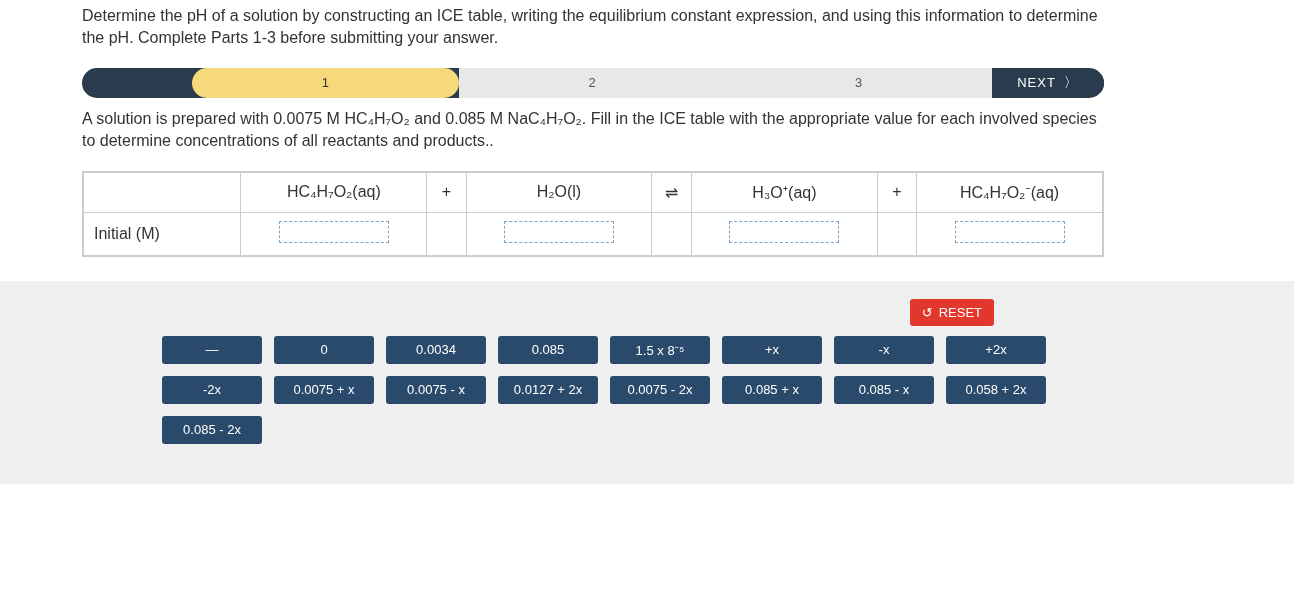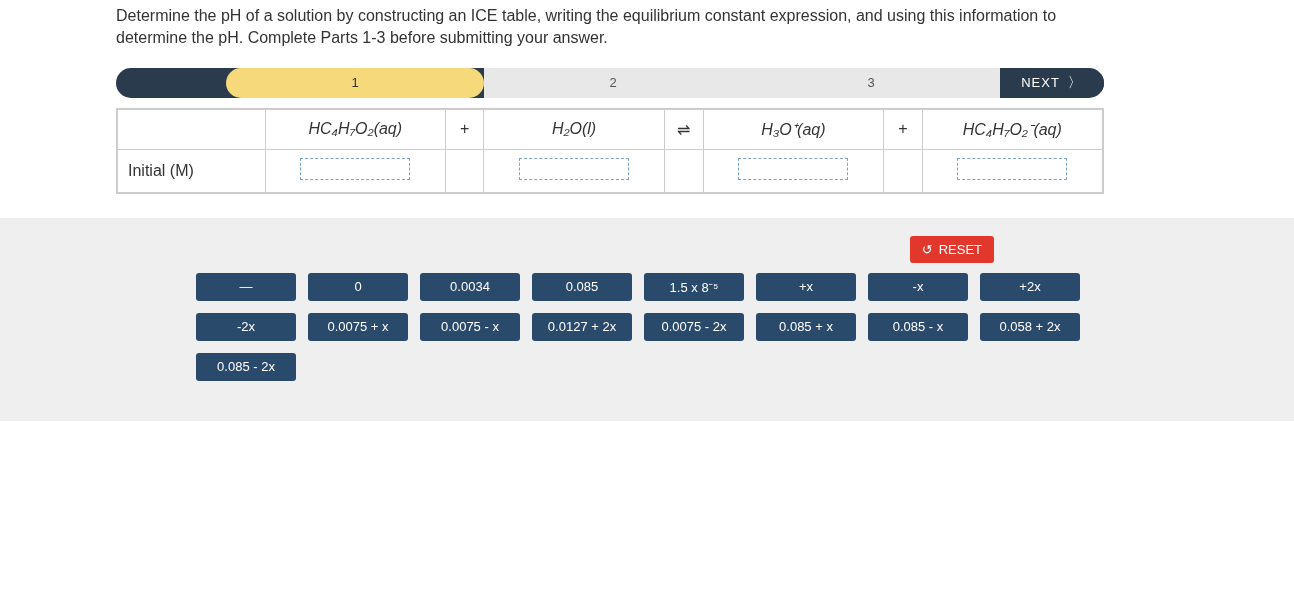--- a/index.html
+++ b/index.html
@@ -1,32 +1,32 @@
 <!DOCTYPE html>
 <html><head>
 <meta charset="utf-8">
 <style>
   * { box-sizing: border-box; margin: 0; padding: 0; }
   body { font-family: Arial, Helvetica, sans-serif; font-size: 14px; color: #333; background: #fff; }
-  .container { width: 1294px; height: 597px; position: relative; padding: 5px 190px 0 116px; }
+  .container { width: 1294px; height: 597px; position: relative; padding: 5px 190px 0 82px; }
   .instructions { font-size: 16px; color: #333; line-height: 1.4; margin-bottom: 18px; }
   .progress-bar { display: flex; align-items: center; height: 30px; background: #2a3b4d; border-radius: 15px; overflow: hidden; margin-bottom: 10px; position: relative; }
   .progress-seg { flex: 1; height: 100%; display: flex; align-items: center; justify-content: center; color: #333; font-size: 13px; position: relative; }
   .progress-seg.active { background: #f5d97a; border-radius: 15px; }
   .progress-seg.inactive { background: #e8e8e8; color: #555; }
   .progress-lead { width: 110px; background: #2a3b4d; }
-  .progress-next { width: 104px; background: #2a3b4d; color: #fff; display: flex; align-items: center; justify-content: center; gap: 8px; font-size: 13px; letter-spacing: 1px; }
+  .progress-next { width: 112px; background: #2a3b4d; color: #fff; display: flex; align-items: center; justify-content: center; gap: 8px; font-size: 13px; letter-spacing: 1px; }
   .chev { font-size: 14px; }
   .sub-instructions { font-size: 16px; color: #333; line-height: 1.4; margin-bottom: 18px; }
   .ice-wrapper { border: 1px solid #ccc; }
   .ice-table { width: 100%; border-collapse: collapse; }
   .ice-table th, .ice-table td { border: 1px solid #ccc; padding: 8px 10px; text-align: center; font-weight: normal; font-size: 16px; height: 40px; }
   .ice-table .rowlabel { text-align: left; width: 165px; margin-left: 8px; }
   .ice-table .op { width: 40px; border-left: none; border-right: none; background: #fff; }
-  .ice-table .spcol { width: 190px; font-style: italic; }
+  .ice-table .spcol { width: 190px; }
   .dropzone { display: inline-block; width: 110px; height: 22px; border: 1px dashed #7aa3cc; background: #fff; }
   .hdr-blank { border-bottom: 1px solid #ccc; }
   .answer-area { background: #f0efef; padding: 18px 0 28px 0; margin-top: 24px; margin-left: -190px; margin-right: -190px; }
   .answer-inner { padding: 0 190px 0 270px; }
   .reset-row { display: flex; justify-content: flex-end; margin-bottom: 10px; padding-right: 110px; }
   .reset-btn { background: #e1372d; color: #fff; border: none; border-radius: 3px; padding: 6px 12px; font-size: 13px; display: flex; align-items: center; gap: 6px; cursor: pointer; }
   .chip-row { display: flex; gap: 12px; margin-bottom: 12px; flex-wrap: wrap; }
   .chip { background: #2a4a6b; color: #fff; border-radius: 3px; width: 100px; height: 28px; display: flex; align-items: center; justify-content: center; font-size: 13px; cursor: grab; font-style: normal; }
 </style>
 </head>
@@ -40,20 +40,21 @@
     <div class="progress-lead"></div>
     <div class="progress-seg active">1</div>
     <div class="progress-seg inactive">2</div>
     <div class="progress-seg inactive">3</div>
     <div class="progress-next">
       <span>NEXT</span>
       <span class="chev">〉</span>
     </div>
   </div>
 
+  <p class="sub-instructions">A solution is prepared with 0.0075 M HC₄H₇O₂ and 0.085 M NaC₄H₇O₂. Fill in the ICE table with the appropriate value for each involved species to determine concentrations of all reactants and products..</p>
 
   <div class="ice-wrapper">
     <table class="ice-table">
       <tbody>
           <tr>
         <th class="rowlabel hdr-blank"></th>
         <th class="spcol">HC₄H₇O₂(aq)</th>
         <th class="op">+</th>
         <th class="spcol">H₂O(l)</th>
         <th class="op">⇌</th>

